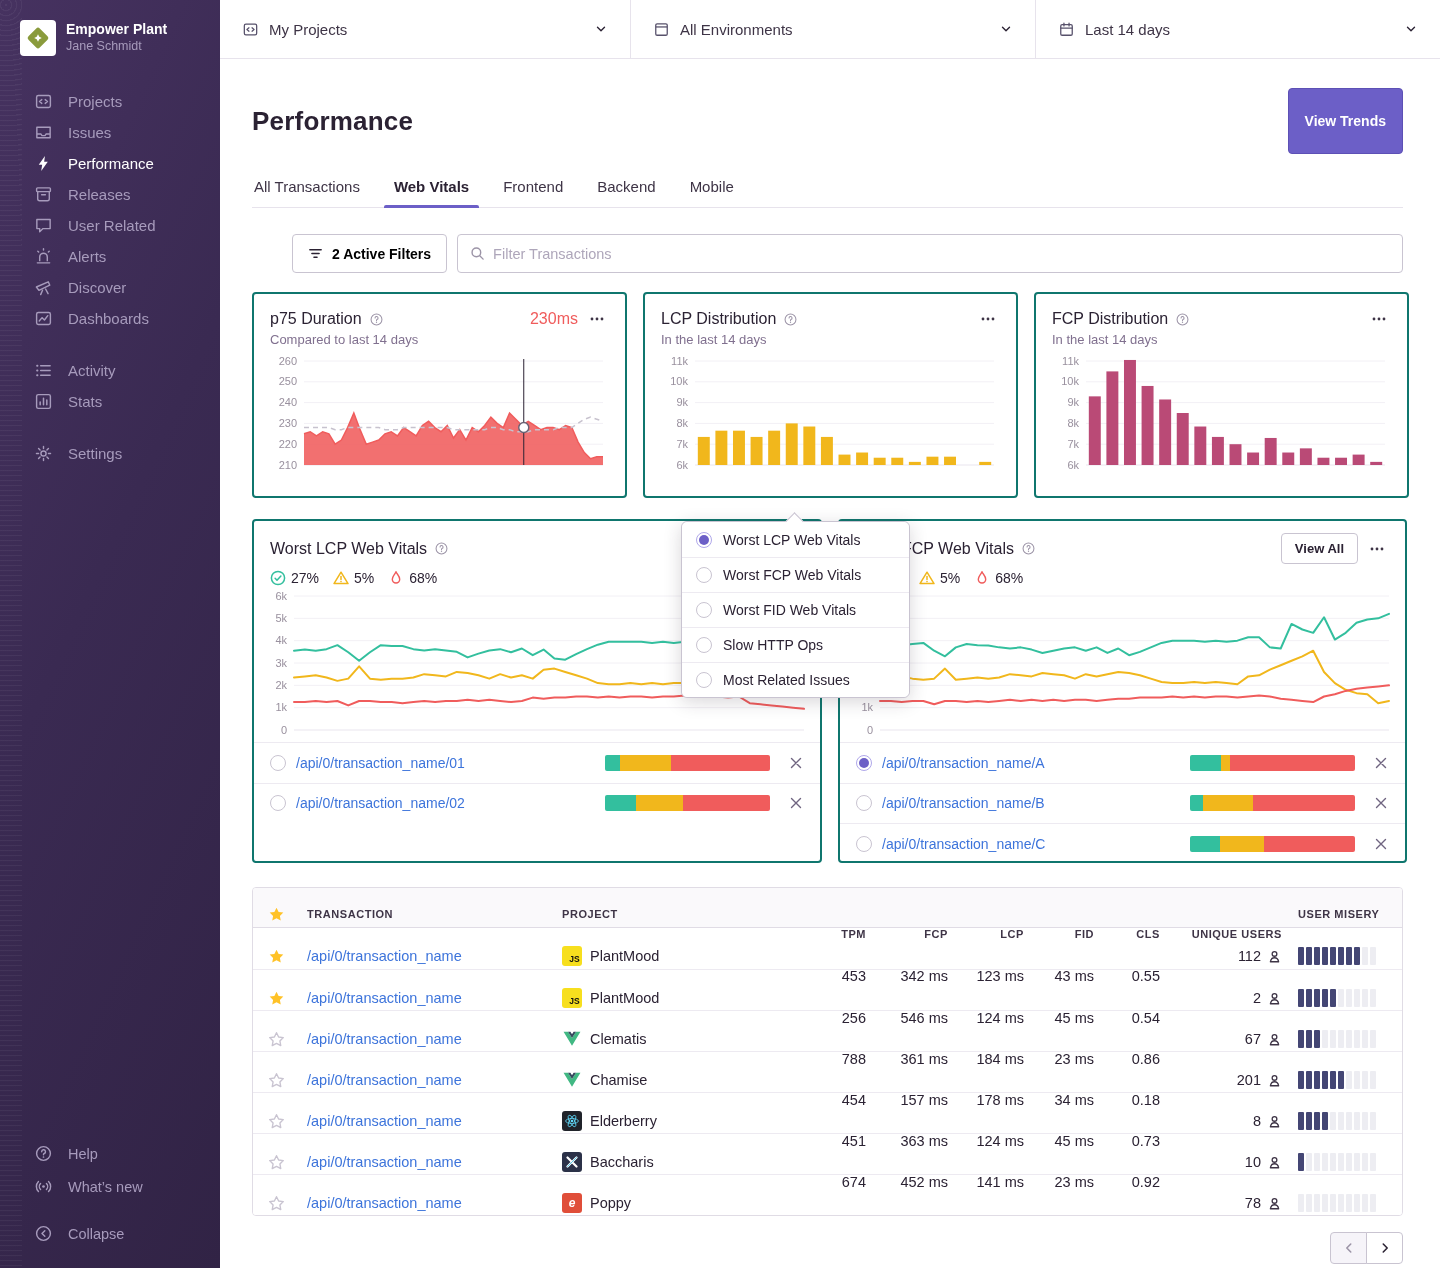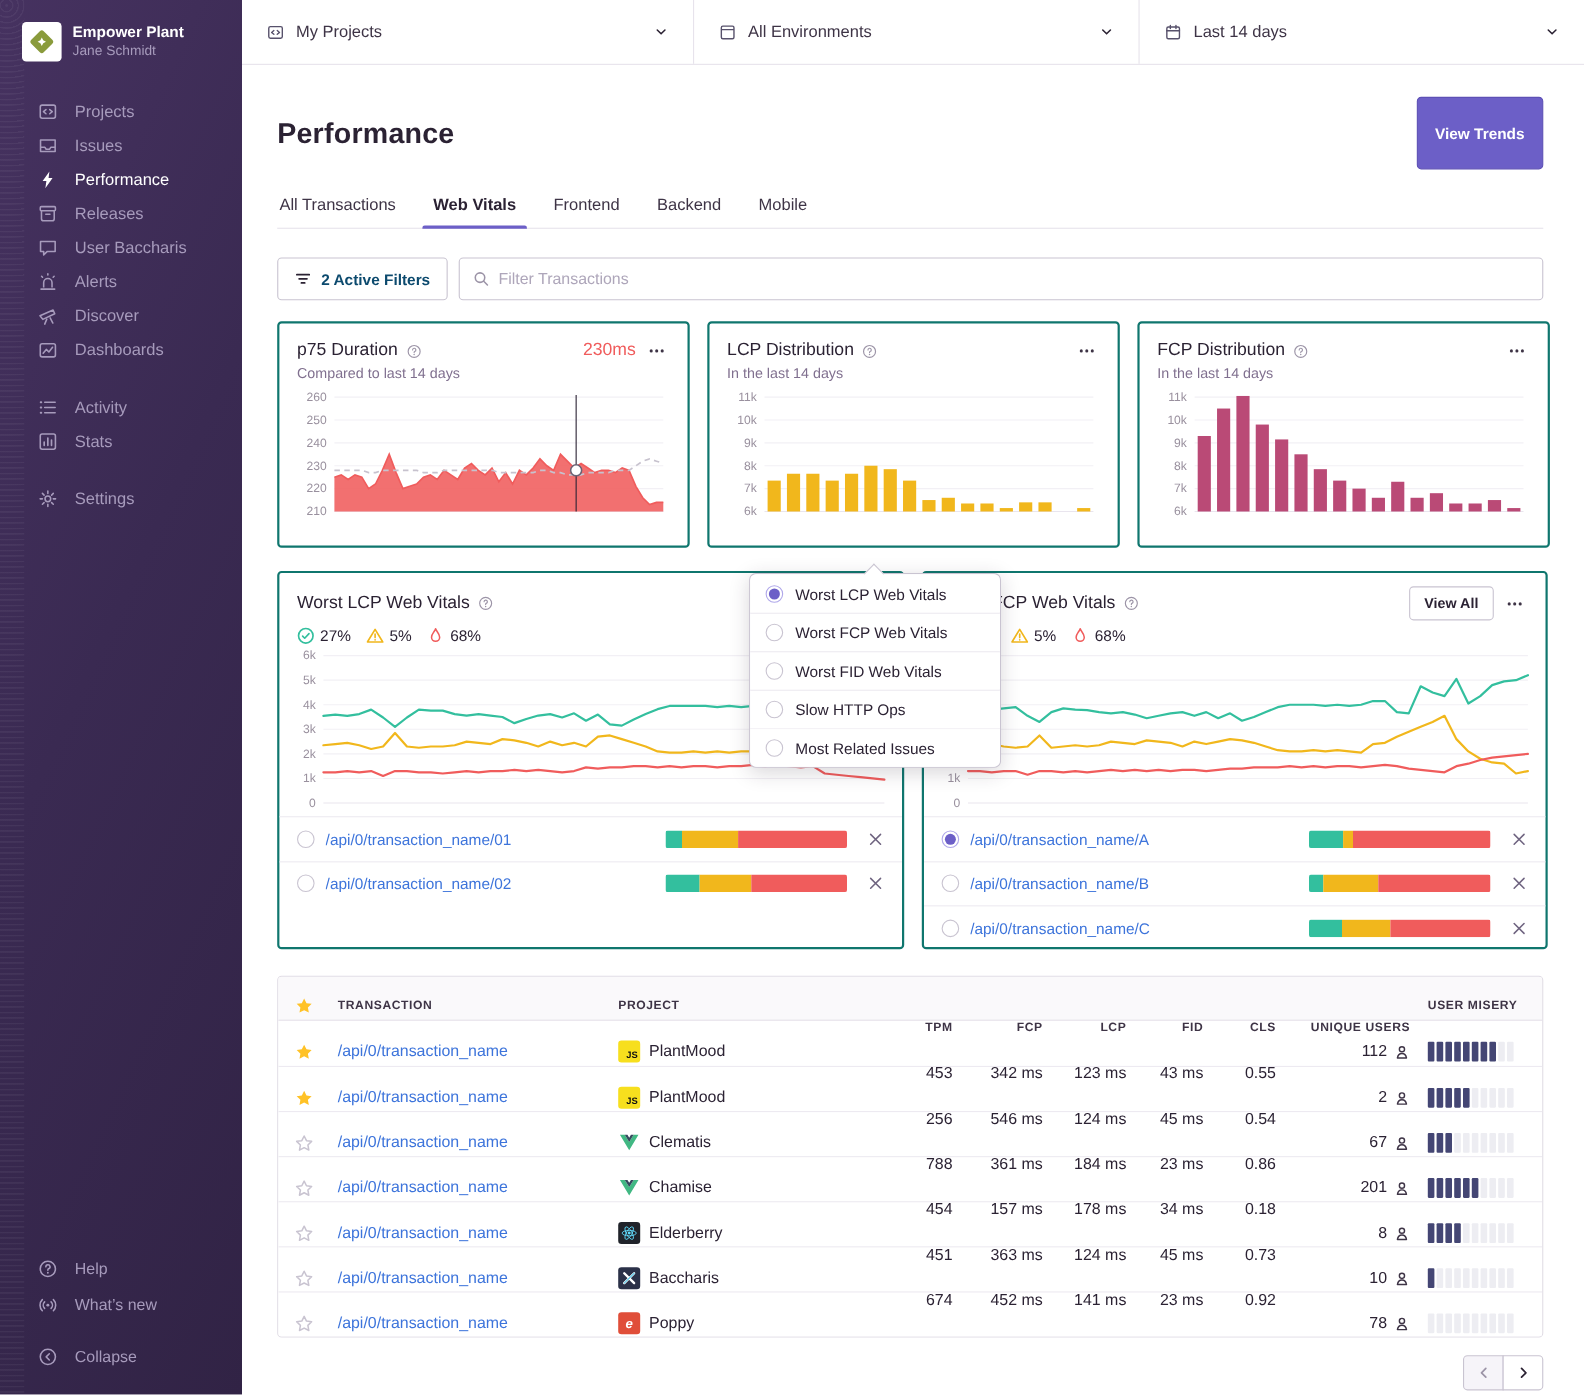--- a/index.html
+++ b/index.html
@@ -48,21 +48,21 @@
   .page-title { font-size:26px; font-weight:700; color:#2B2233; letter-spacing:.2px; }
   .view-trends { margin-left:auto; background:#6C5FC7; color:#fff; font-weight:700; font-size:14px;
     border:1px solid #5d50b5; border-radius:4px; padding:24px 16px; cursor:pointer; font-family:inherit; }
   .tabs { display:flex; gap:30px; margin-top:24px; border-bottom:1px solid #E7E3EC; }
   .tab { padding:0 2px 12px; font-size:15px; color:#3E3446; cursor:pointer; position:relative; }
   .tab.active { font-weight:700; color:#2B2233; }
   .tab.active::after { content:""; position:absolute; left:-8px; right:-8px; bottom:-1px; height:3px; background:#6C5FC7; border-radius:2px 2px 0 0; }
 
   .filter-row { display:flex; gap:10px; margin-top:26px; }
   .active-filters-btn { display:flex; align-items:center; gap:9px; background:#fff; border:1px solid #C9C4D1; border-radius:4px;
-    padding:0 15px; height:39px; font-size:14px; font-weight:700; color:#0c4a6e; cursor:pointer; font-family:inherit; }
+    padding:0 15px; height:39px; font-size:14px; font-weight:700; color:#000000; cursor:pointer; font-family:inherit;margin-left:40px; }
   .active-filters-btn svg { width:15px; height:15px; color:#2B2233; }
   .search-box { flex:1; display:flex; align-items:center; gap:8px; border:1px solid #C9C4D1; border-radius:4px; height:39px; padding:0 12px; }
   .search-box svg { width:15px; height:15px; color:#9C94A7; flex:0 0 15px; }
   .search-box input { border:0; outline:0; flex:1; font-size:14.5px; font-family:inherit; color:#2B2233; }
   .search-box input::placeholder { color:#AEA6BA; }
 
   
   .mini-cards { display:grid; grid-template-columns:1fr 1fr 1fr; gap:16px; margin-top:19px; }
   .card { background:#fff; border:2px solid #0f766e; border-radius:4px; }
   .card.mini { height:206px; padding:15px 16px; }
@@ -186,21 +186,21 @@
             </svg>
           </span>
           <span>Releases</span>
         </div>
         <div class="nav-item">
           <span class="nicon">
             <svg viewBox="0 0 20 20">
               <path d="M3 3.75h14v9.5h-7.5L6 16.5v-3.25H3z" fill="none" stroke="currentColor" stroke-width="1.5" stroke-linejoin="round"></path>
             </svg>
           </span>
-          <span>User Baccharis</span>
+          <span>User Related</span>
         </div>
         <div class="nav-item">
           <span class="nicon">
             <svg viewBox="0 0 20 20">
               <path d="M6 15v-4.5a4 4 0 0 1 8 0V15" fill="none" stroke="currentColor" stroke-width="1.5"></path>
               <path d="M3.5 16.7h13" stroke="currentColor" stroke-width="1.5" stroke-linecap="round"></path>
               <path d="M10 3.2V1.9M4.9 5.3l-.9-.9M15.1 5.3l.9-.9" stroke="currentColor" stroke-width="1.5" stroke-linecap="round"></path>
             </svg>
           </span>
           <span>Alerts</span>

